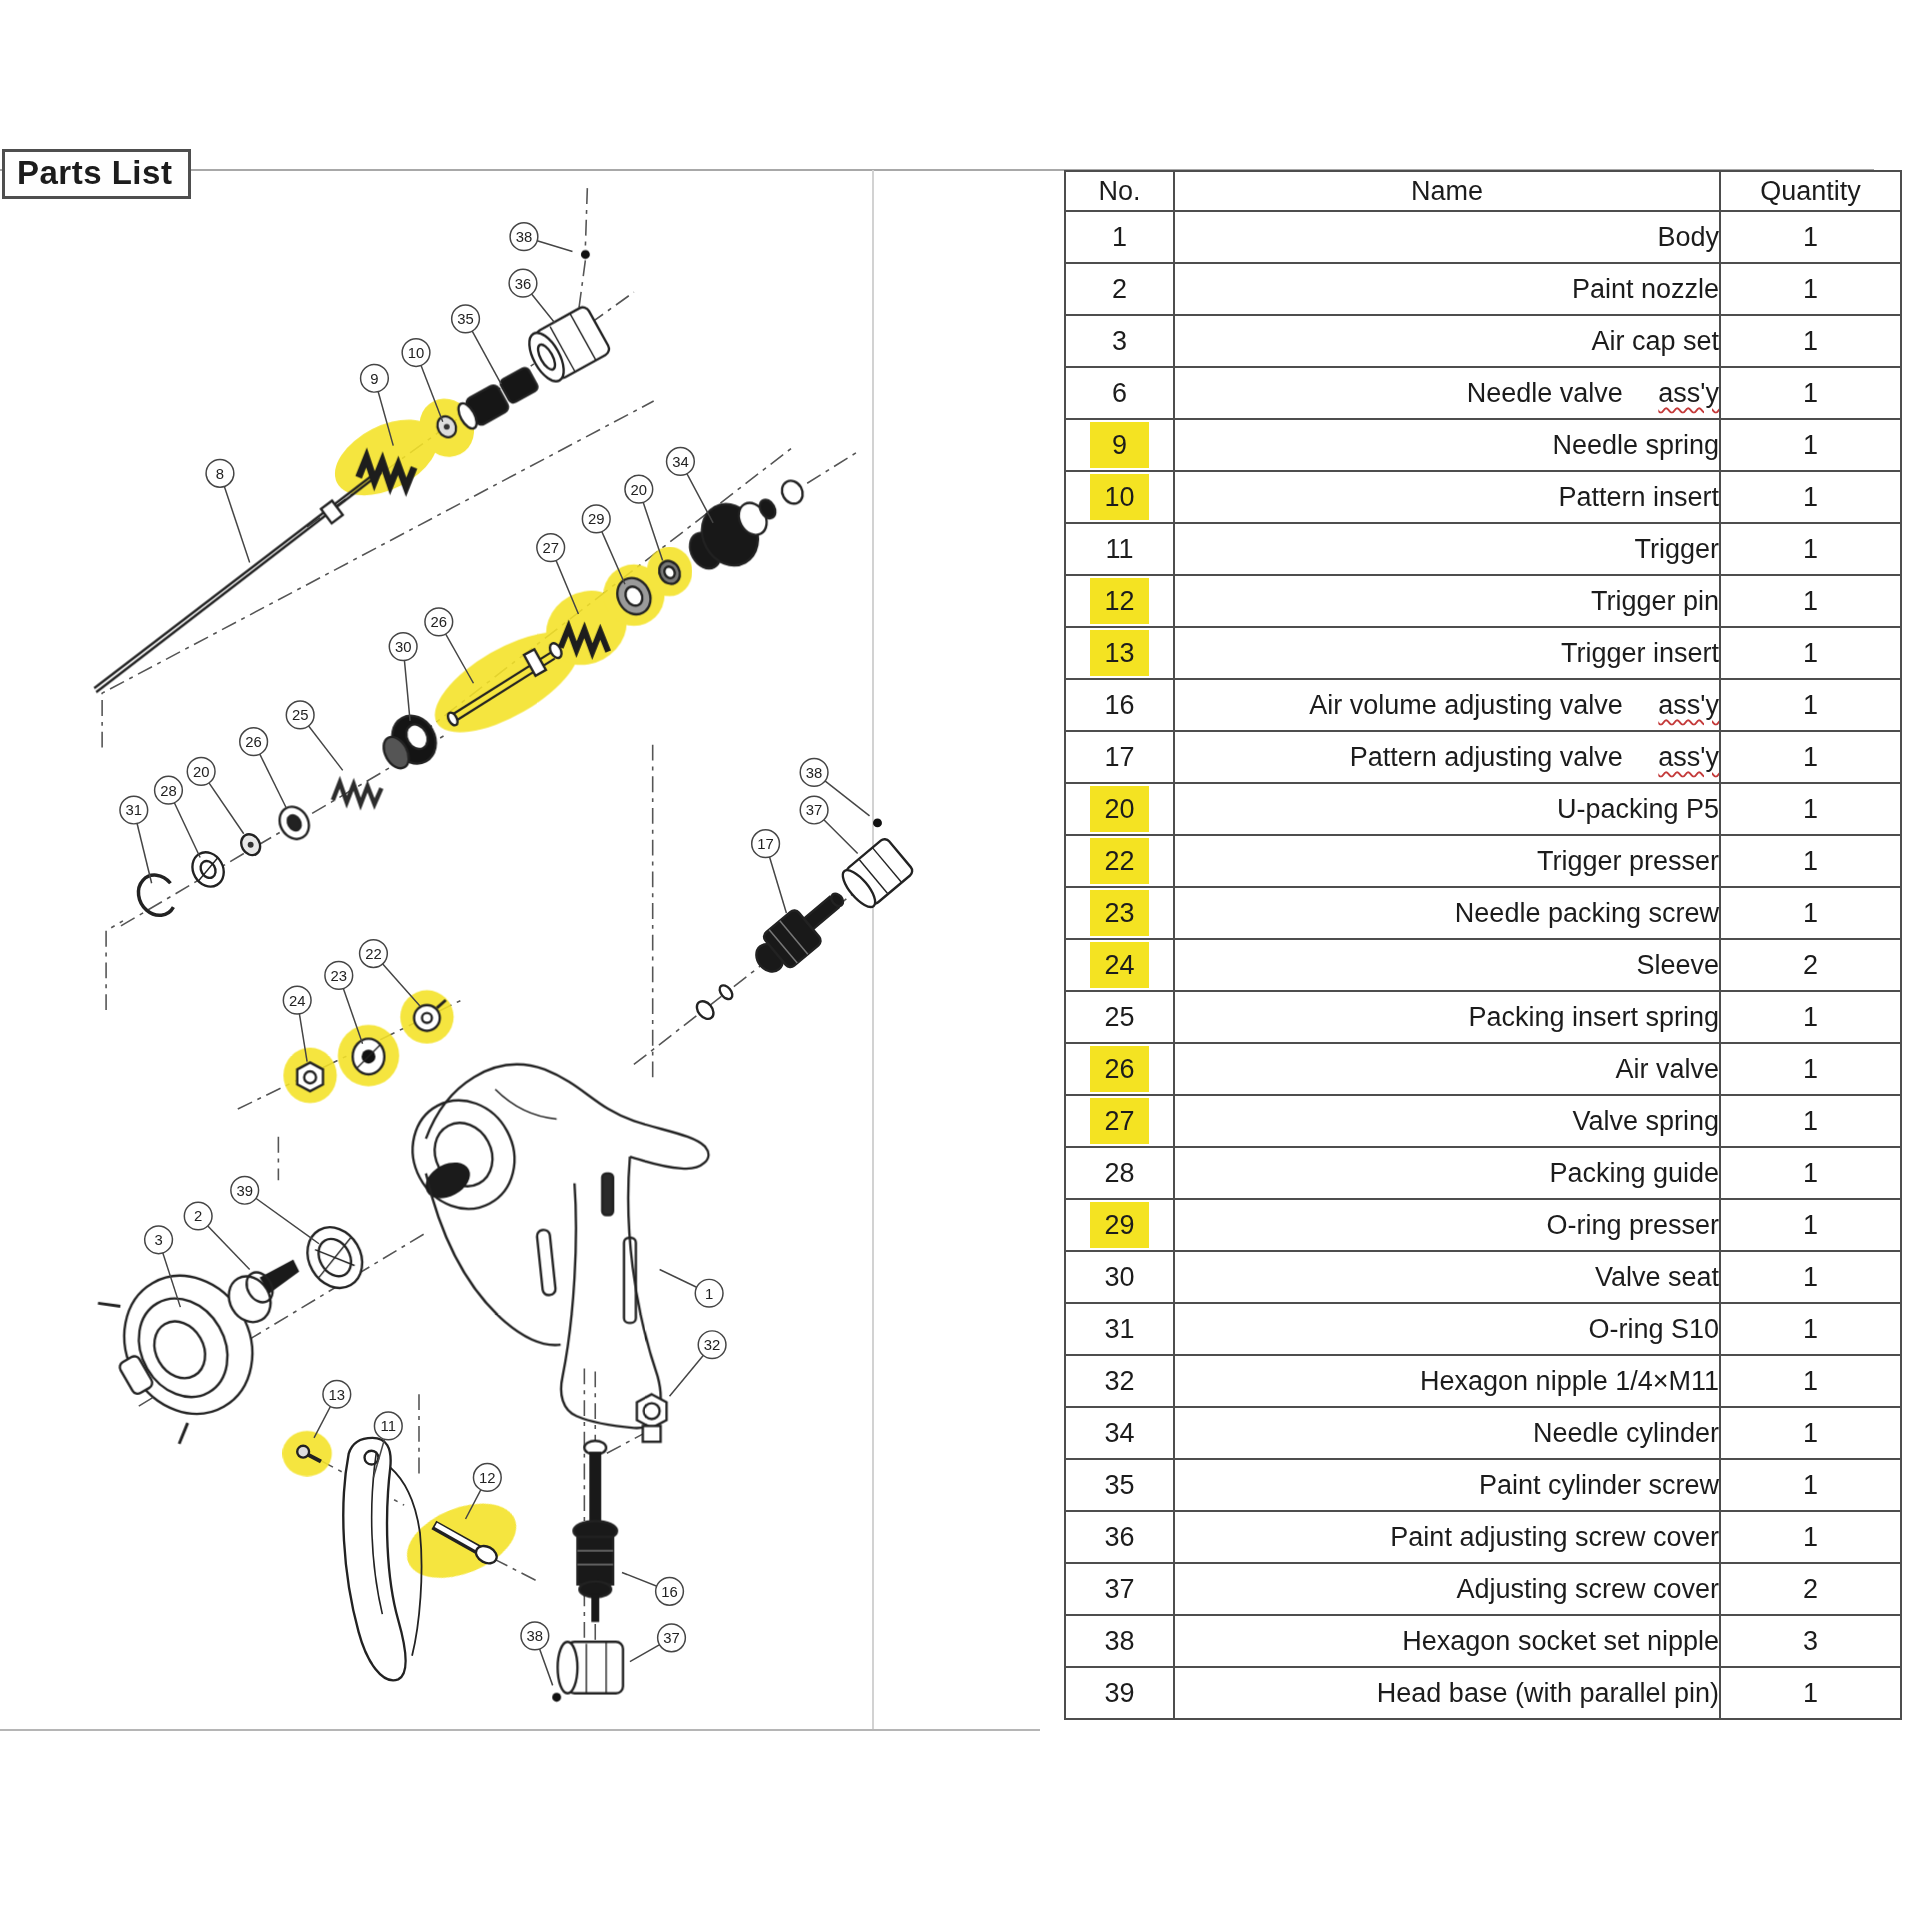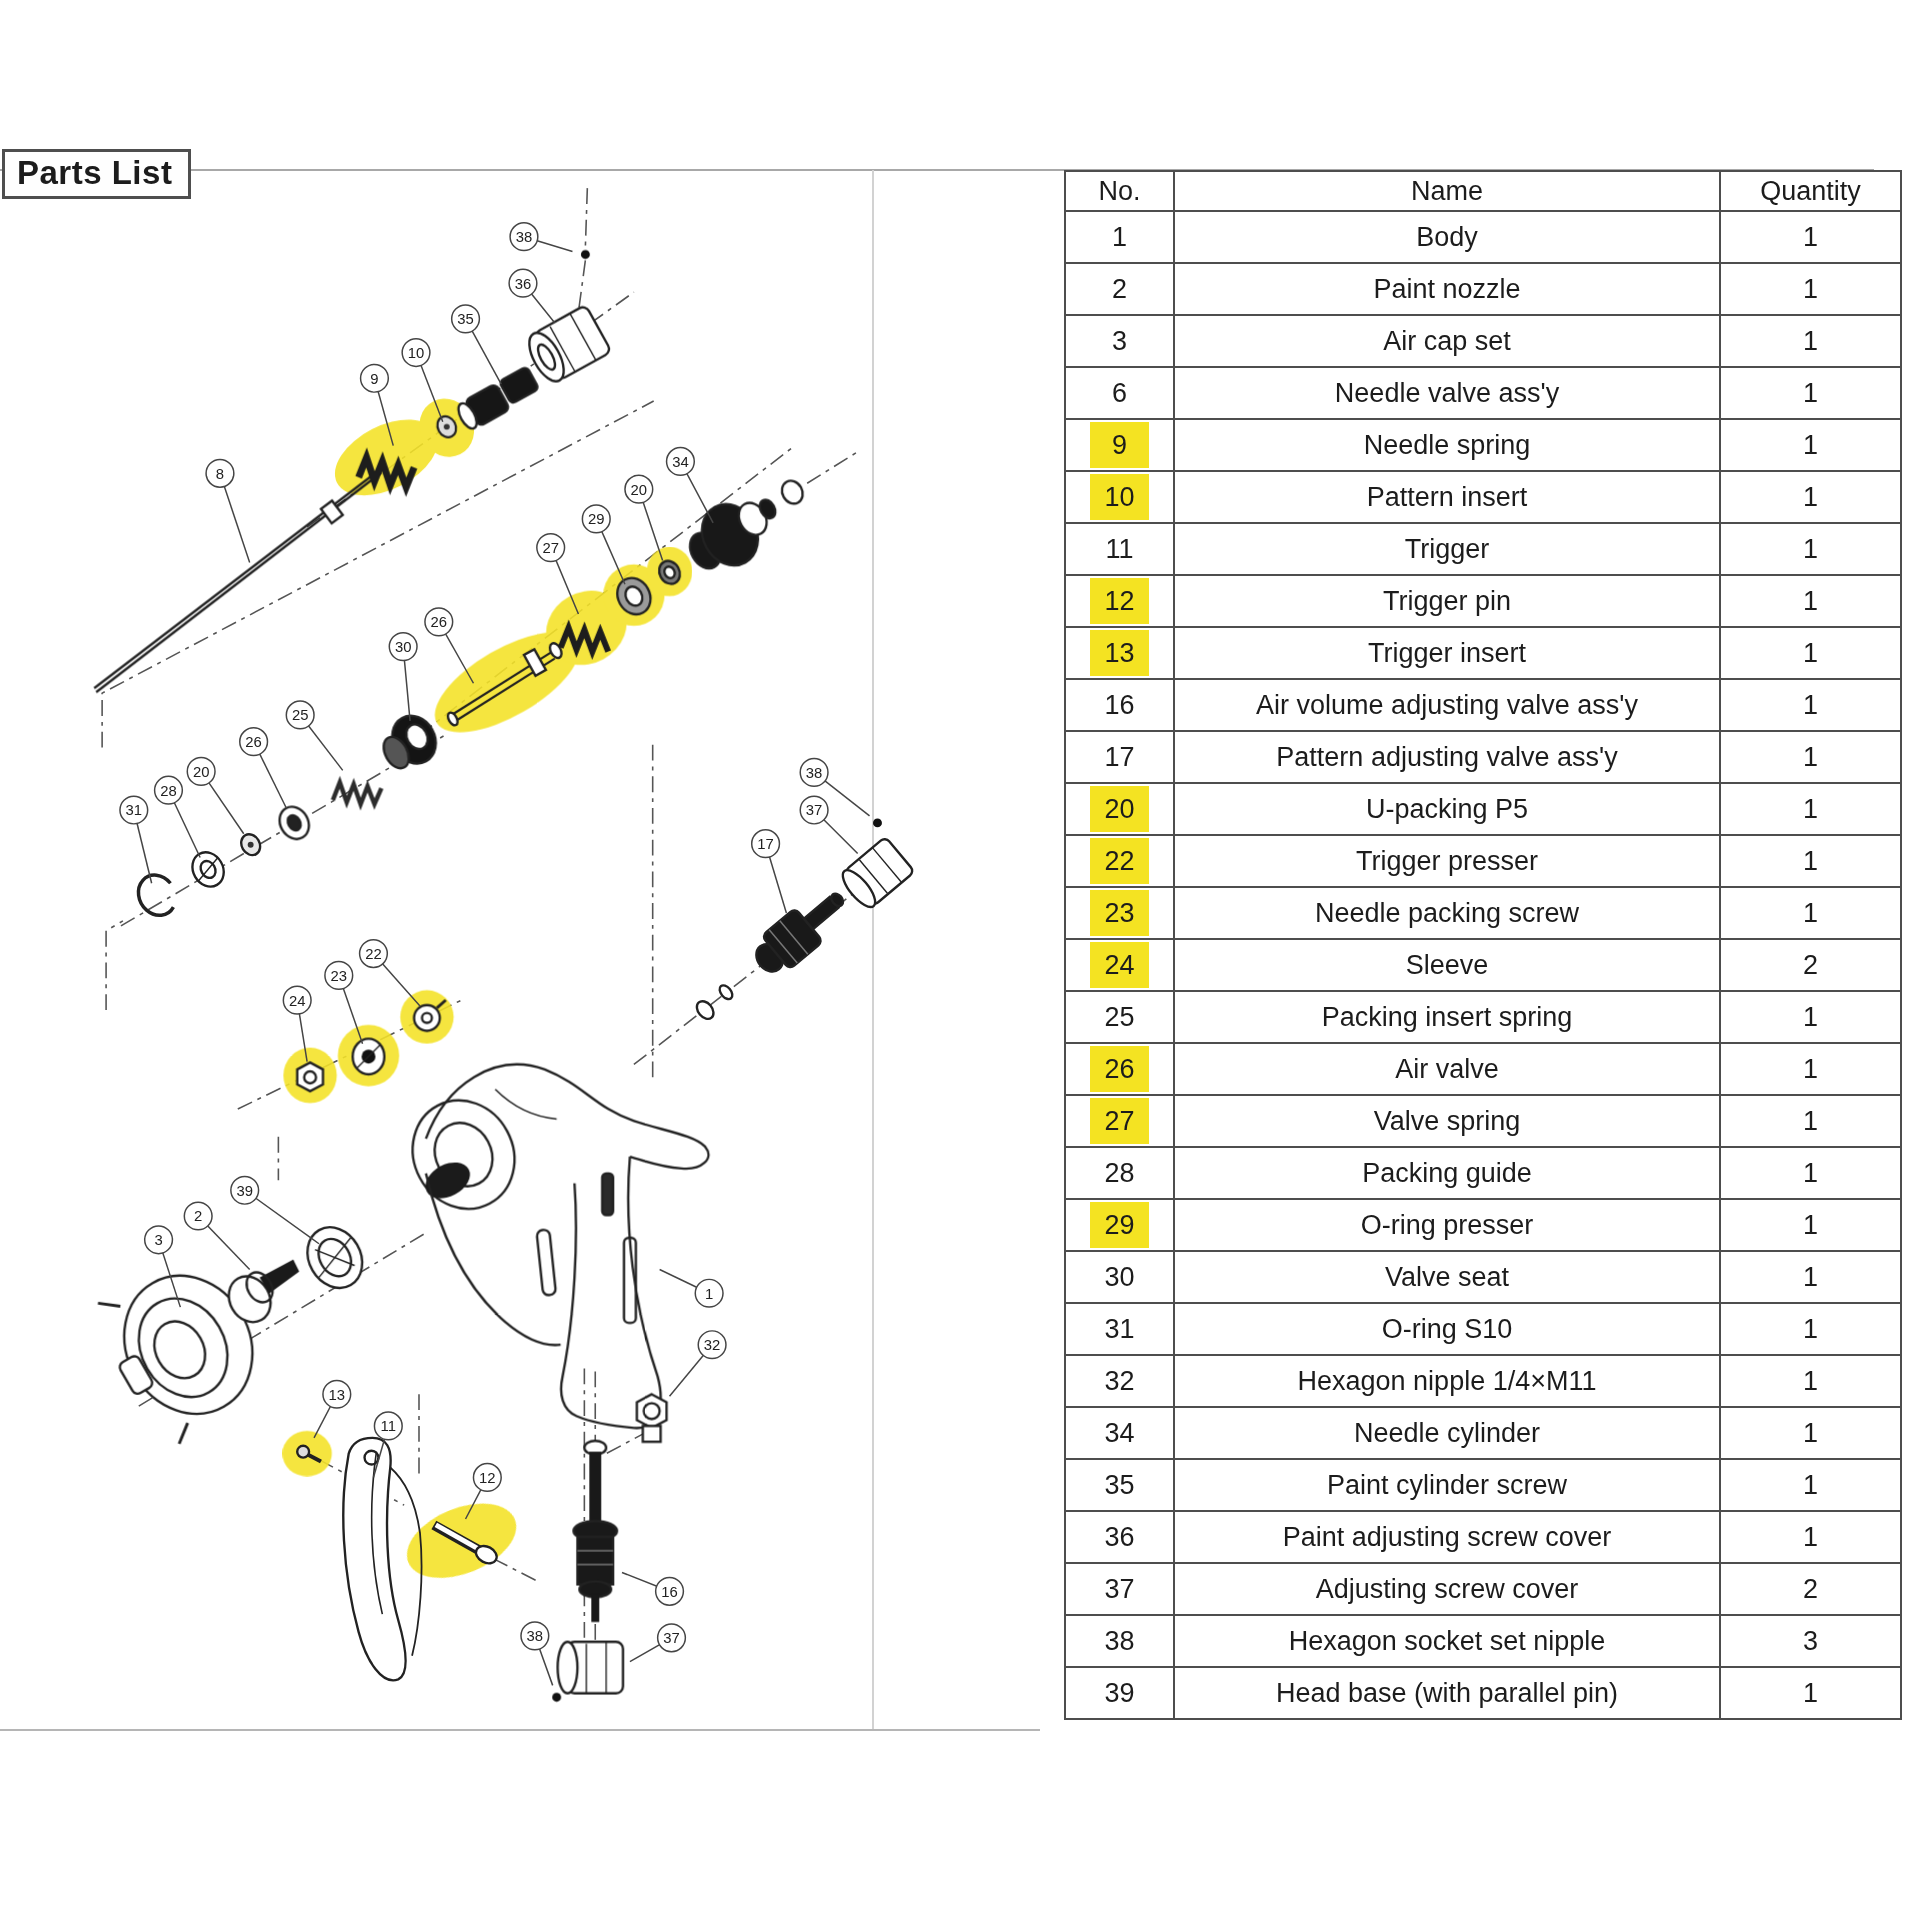--- a/index.html
+++ b/index.html
@@ -13,25 +13,25 @@
   #title-box{position:absolute;left:2px;top:149px;border:3px solid #4e4e4e;background:#fefefe;
              padding:2px 16px 4px 12px;font-size:33px;font-weight:bold;letter-spacing:0.5px;text-align:center;}
   
   #parts-table{position:absolute;left:1064px;top:170px;width:837px;border-collapse:collapse;
                table-layout:fixed;font-size:27px;}
   #parts-table col.c-no{width:109px;} #parts-table col.c-name{width:546px;} #parts-table col.c-qty{width:181px;}
   #parts-table th,#parts-table td{border:2px solid #4d4d4d;padding:0;overflow:hidden;white-space:nowrap;}
   #parts-table th{height:38px;font-weight:normal;font-size:27px;}
   #parts-table td{height:50px;}
   td.no,td.qty,th{text-align:center;}
-  td.name{text-align:center;padding-left:22px;}
+  td.name{text-align:right;padding-left:22px;}
   .numwrap{display:inline-block;min-width:59px;height:46px;line-height:46px;}
   .numwrap.hl{background:#f4e322;}
-  .sq{text-decoration-style:wavy;text-decoration-color:#c43a3a;
-      text-decoration-thickness:2px;text-underline-offset:5px;}
+  .sq{text-decoration:underline;text-decoration-style:wavy;text-decoration-color:#c43a3a;
+      text-decoration-thickness:2px;text-underline-offset:5px;margin-left:28px;}
   svg{position:absolute;left:0;top:0;}
   svg text{font-family:"Liberation Sans", sans-serif;}
 </style>
 </head>
 <body>
 
 <div id="page">
 
   <div class="hline-top"></div>
   <div class="vline-mid"></div>

